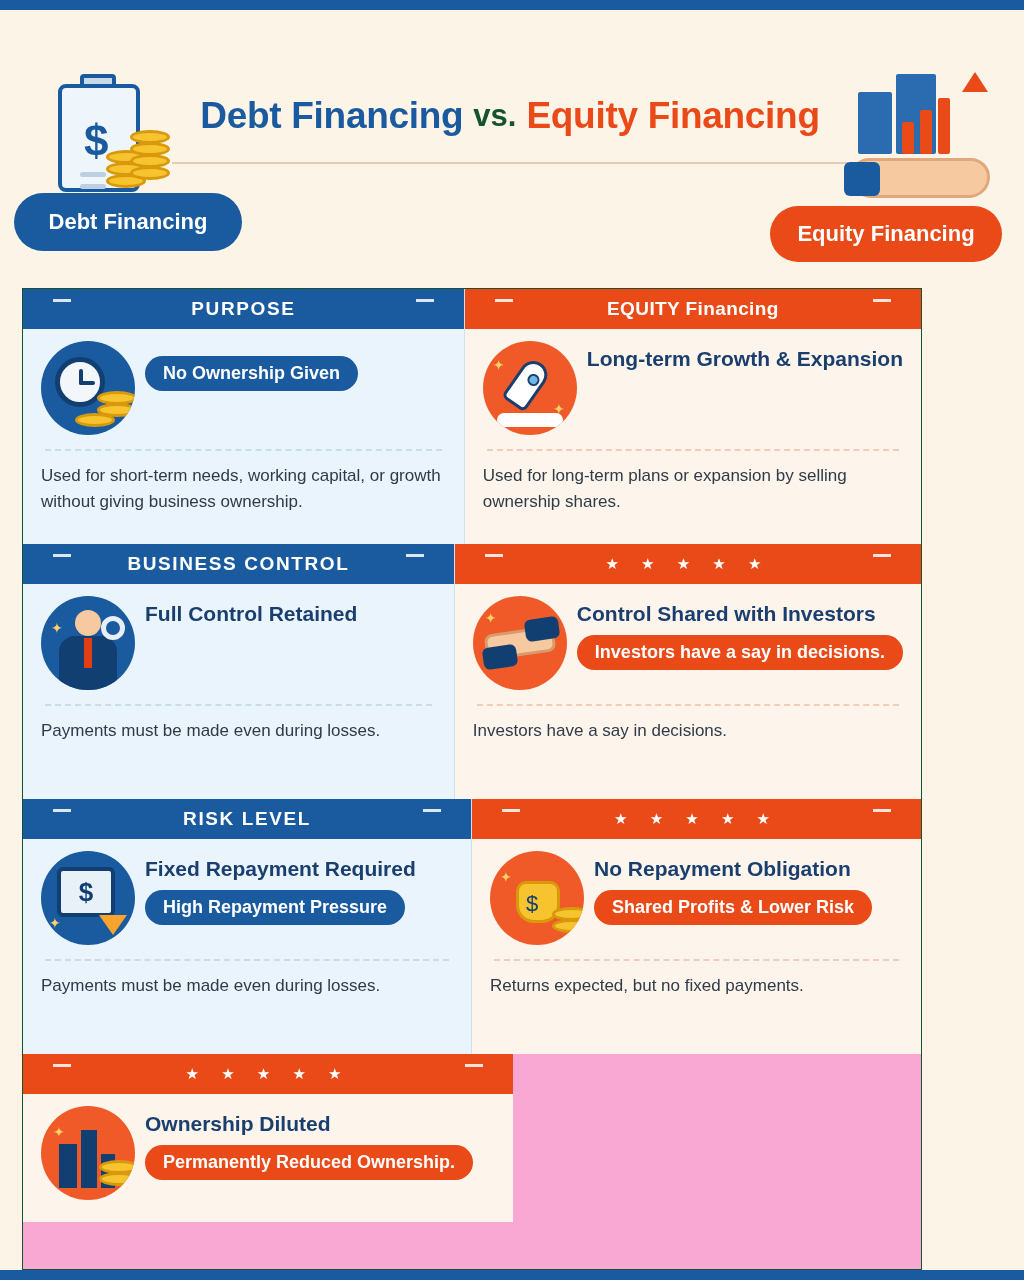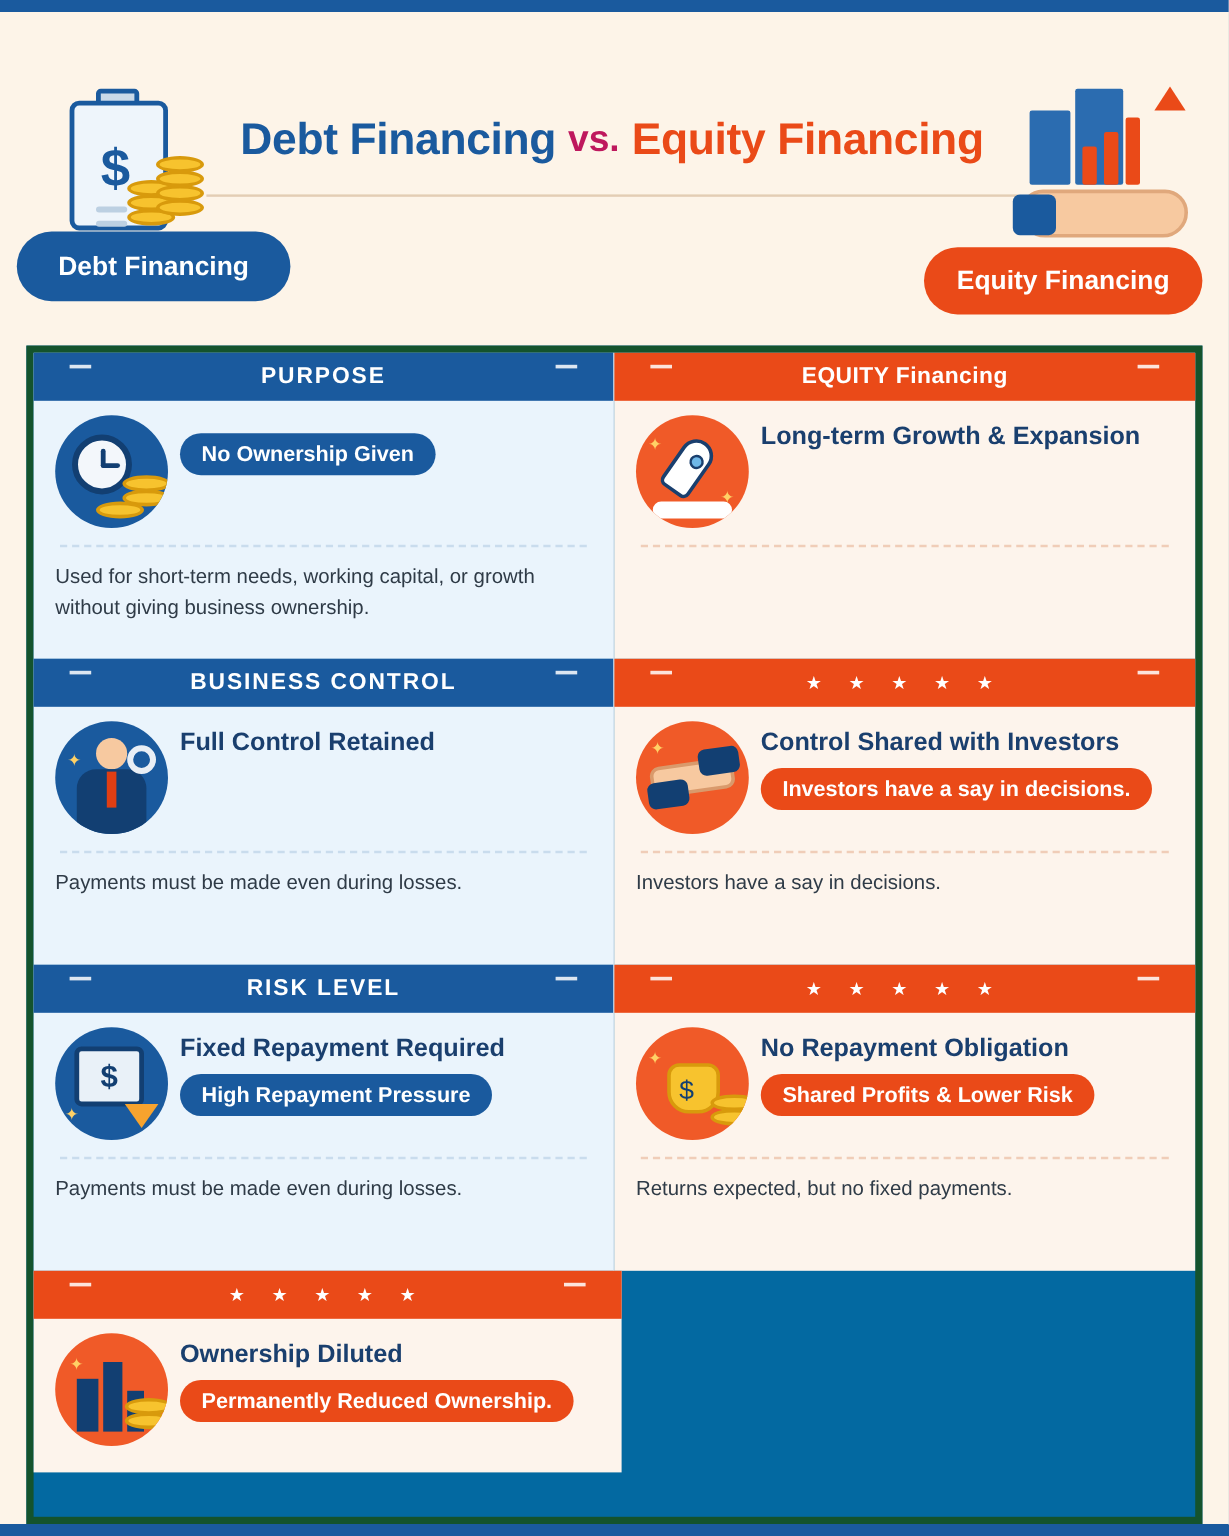--- a/index.html
+++ b/index.html
@@ -27,21 +27,21 @@
     left: 150px; top: 62px;
     width: 720px; height: 88px;
     display: flex; align-items: center; justify-content: center;
     gap: 10px;
   }
   .title-debt {
     font-size: 37px; font-weight: bold; color: #1a5a9e;
     letter-spacing: -0.3px;
   }
   .title-vs {
-    font-size: 31px; font-weight: bold; color: #be185d;
+    font-size: 31px; font-weight: bold; color: #14532d;
   }
   .title-equity {
     font-size: 37px; font-weight: bold; color: #ea4a18;
     letter-spacing: -0.3px;
   }
   .title-rule {
     position: absolute;
     left: 172px; top: 152px; width: 676px; height: 2px;
     background: #e3cdb4;
   }
@@ -115,23 +115,23 @@
     position: absolute; right: 22px; top: 196px;
     width: 232px; height: 56px;
     background: #ea4a18; border-radius: 28px;
     display: flex; align-items: center; justify-content: center;
     color: #fff; font-size: 22px; font-weight: bold;
   }
 
   
   .table {
     position: absolute; left: 22px; top: 278px;
-    width: 980px; height: 982px;
-    border: 6px solid #14532d;
-    background: #0369a1;
+    width: 900px; height: 982px;
+    border: 1px solid #14532d;
+    background: #f9a8d4;
   }
   .row { display: flex; width: 100%; }
   .cell { width: 490px; position: relative; }
   .cell.left  { background: #eaf4fc; border-right: 1px solid #cfe0ee; }
   .cell.right { background: #fdf4ec; }
 
   .band {
     height: 40px; display: flex; align-items: center; justify-content: center;
     position: relative;
   }
@@ -363,20 +363,21 @@
                 <div class="spark" style="left:10px; top:16px;">✦</div>
                 <div class="spark" style="right:12px; top:60px;">✦</div>
                 <div class="city-b" style="left:14px; bottom:8px; width:66px; height:14px; background:#fff; border-radius:8px;"></div>
               </div>
             </div>
             <div class="headline-col">
               <div class="headline orange">Long-term Growth &amp; Expansion</div>
             </div>
           </div>
           <div class="divider orange"></div>
+          <div class="desc">Used for long-term plans or expansion by selling ownership shares.</div>
         </div>
       </div>
     </div>
 
     <div class="row">
       <div class="cell left">
         <div class="band left">
           <span class="band-label">BUSINESS CONTROL</span>
         </div>
         <div class="body-block">

